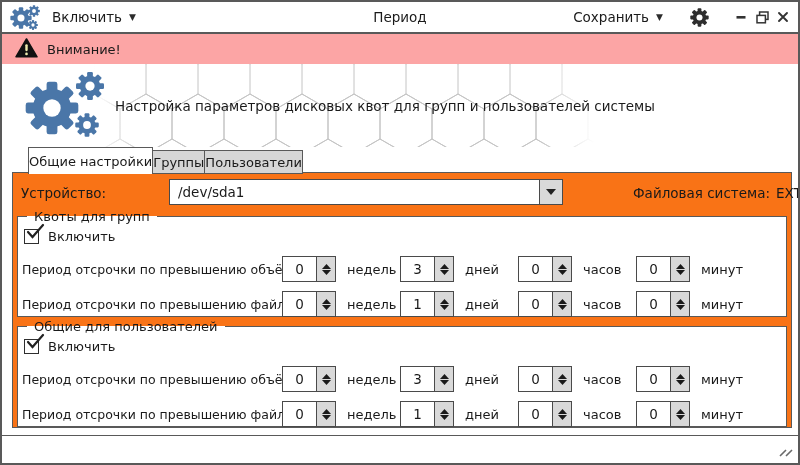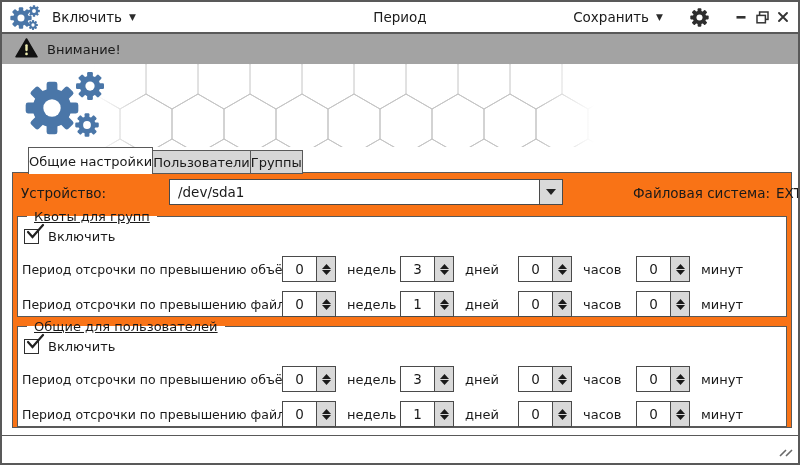--- a/index.html
+++ b/index.html
@@ -10,21 +10,21 @@
   .logo{margin-left:8px;display:flex;align-items:center;}
   .menu-btn{display:flex;align-items:center;gap:7px;font-size:13.5px;cursor:default;}
   .menu-btn.load{margin-left:12px;}
   .caret{font-size:9px;color:#2c2c2c;line-height:1;}
   .win-title{position:absolute;left:50%;transform:translateX(-50%);font-size:13.5px;}
   .tb-right{margin-left:auto;display:flex;align-items:center;margin-right:8px;}
   .gear-btn{margin-left:26px;display:flex;align-items:center;}
   .winbtns{margin-left:24px;display:flex;align-items:center;gap:7px;}
   .winbtn{display:flex;align-items:center;justify-content:center;width:14px;height:14px;}
   
-  .warnbar{position:absolute;top:32px;left:0;right:0;height:30px;background:#a3a3a3;display:flex;align-items:center;padding-left:13px;box-sizing:border-box;}
+  .warnbar{position:absolute;top:32px;left:0;right:0;height:30px;background:#fca5a5;display:flex;align-items:center;padding-left:13px;box-sizing:border-box;}
   .warnbar .wtxt{margin-left:9px;font-size:13px;}
   
   .header{position:absolute;top:62px;left:0;right:0;height:83px;background:#fff;}
   .hexes{position:absolute;left:92px;top:0;}
   .big-gears{position:absolute;left:14px;top:3px;}
   .desc{position:absolute;left:113px;top:0;bottom:0;display:flex;align-items:center;font-size:13.5px;}
   
   .tabs{position:absolute;left:26px;top:145px;display:flex;align-items:flex-end;z-index:3;}
   .tab{box-sizing:border-box;padding:0 0;font-size:13px;display:flex;align-items:center;border:1.6px solid #595959;cursor:default;}
   .tab.active{background:#fff;height:27px;border-bottom:none;z-index:4;}
@@ -33,21 +33,21 @@
   .pane{position:absolute;left:10px;top:170px;width:780px;height:256px;border:1.6px solid #595959;background:#f97316;box-sizing:border-box;}
   .device-row{position:absolute;left:8px;top:6px;right:8px;height:27px;display:flex;align-items:center;}
   .dev-label{font-size:13.5px;}
   .combo{position:absolute;left:148px;top:0;width:394px;height:26px;border:1.6px solid #4a4a4a;box-sizing:border-box;background:#fff;display:flex;}
   .combo-text{flex:1;display:flex;align-items:center;padding-left:8px;font-size:13.5px;}
   .combo-btn{width:22px;background:#d9d9d9;border-left:1.6px solid #4a4a4a;display:flex;align-items:center;justify-content:center;}
   .fs-info{position:absolute;left:612px;display:flex;gap:6px;font-size:13.5px;white-space:nowrap;}
   fieldset{position:absolute;left:4px;right:4px;height:100px;border:1.6px solid #595959;margin:0;padding:0 0 6px 0;box-sizing:content-box;background:#fff;}
   fieldset.fs1{top:36px;}
   fieldset.fs2{top:146px;}
-  legend{margin-left:9px;padding:0 7px;font-size:13px;text-decoration:underline;}
+  legend{margin-left:9px;padding:0 7px;font-size:13px;}
   .chk-row{display:flex;align-items:center;margin:1px 0 0 6px;height:22px;}
   .chk{position:relative;width:15px;height:15px;border:1.7px solid #2e2e2e;box-sizing:border-box;background:#fff;margin-right:9px;flex:none;}
   .chk svg{position:absolute;left:1px;top:-7px;}
   .q-row{display:flex;align-items:center;margin:9px 0 0 4px;height:26px;}
   .q-label{width:260px;flex:none;font-size:12.5px;white-space:nowrap;}
   .cell{width:118px;flex:none;display:flex;align-items:center;}
   .cell.last{width:auto;}
   .spin{width:54px;height:26px;flex:none;border:1.6px solid #4a4a4a;box-sizing:border-box;display:flex;background:#fff;}
   .spin-val{flex:1;display:flex;align-items:center;justify-content:center;font-size:13.5px;}
   .spin-btn{width:18px;flex:none;background:#d9d9d9;border-left:1.6px solid #4a4a4a;display:flex;flex-direction:column;align-items:center;justify-content:center;gap:1px;}
@@ -154,26 +154,27 @@
       <rect x="0" y="0" width="55" height="83" fill="url(#fadeL)"></rect>
       <rect x="445" y="0" width="55" height="83" fill="url(#fadeR)"></rect>
     </svg>
     <span class="big-gears">
       <svg width="100" height="78" viewBox="0 0 100 78">
         <use href="#gearShape" fill="#4a76a8" transform="translate(36,41) scale(2.35)"></use>
         <use href="#gearShape" fill="#4a76a8" transform="translate(74,19) scale(1.25)"></use>
         <use href="#gearShape" fill="#4a76a8" transform="translate(71,58) scale(1.05)"></use>
       </svg>
     </span>
+    <div class="desc">Настройка параметров дисковых квот для групп и пользователей системы</div>
   </div>
 
   <div class="tabs">
     <div class="tab active">Общие настройки</div>
+    <div class="tab inactive">Группы</div>
     <div class="tab inactive">Пользователи</div>
-    <div class="tab inactive">Группы</div>
   </div>
 
   <div class="pane">
 
     <div class="device-row">
       <span class="dev-label">Устройство:</span>
       <span class="combo">
         <span class="combo-text">/dev/sda1</span>
         <span class="combo-btn">
           <svg width="10" height="6" viewBox="0 0 10 6">

